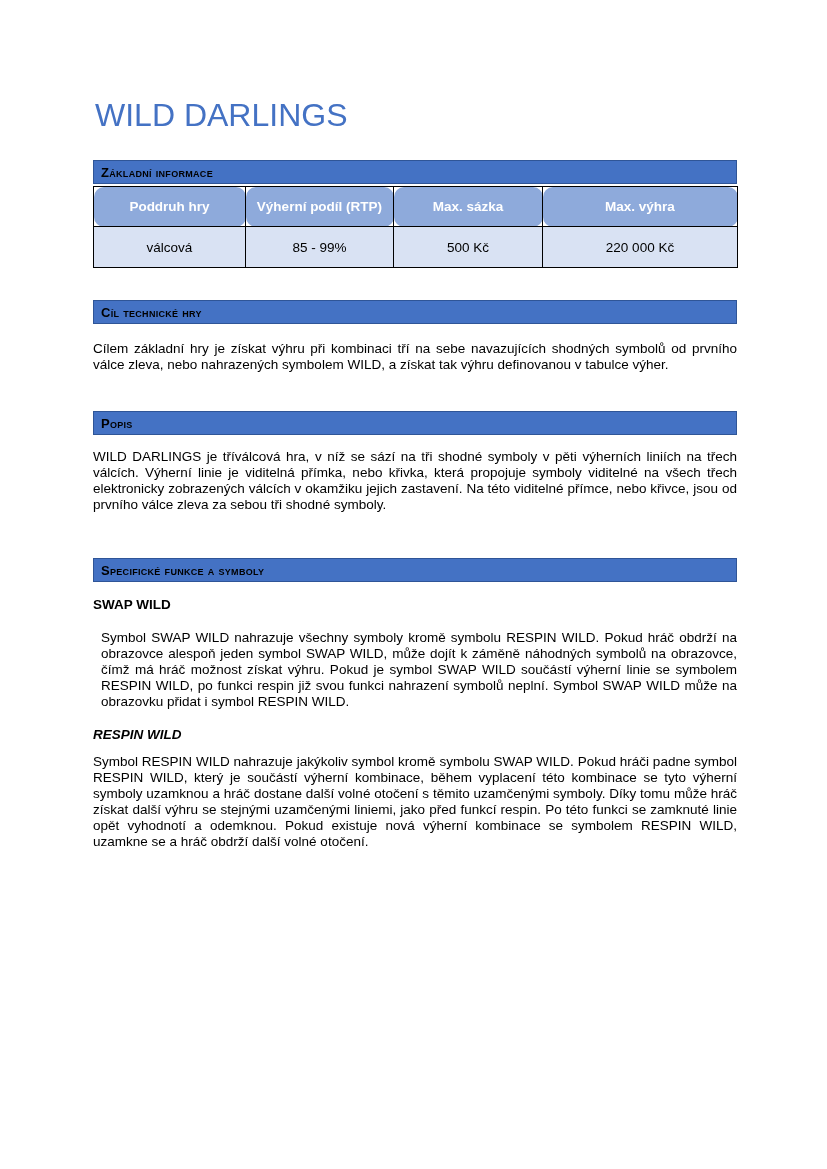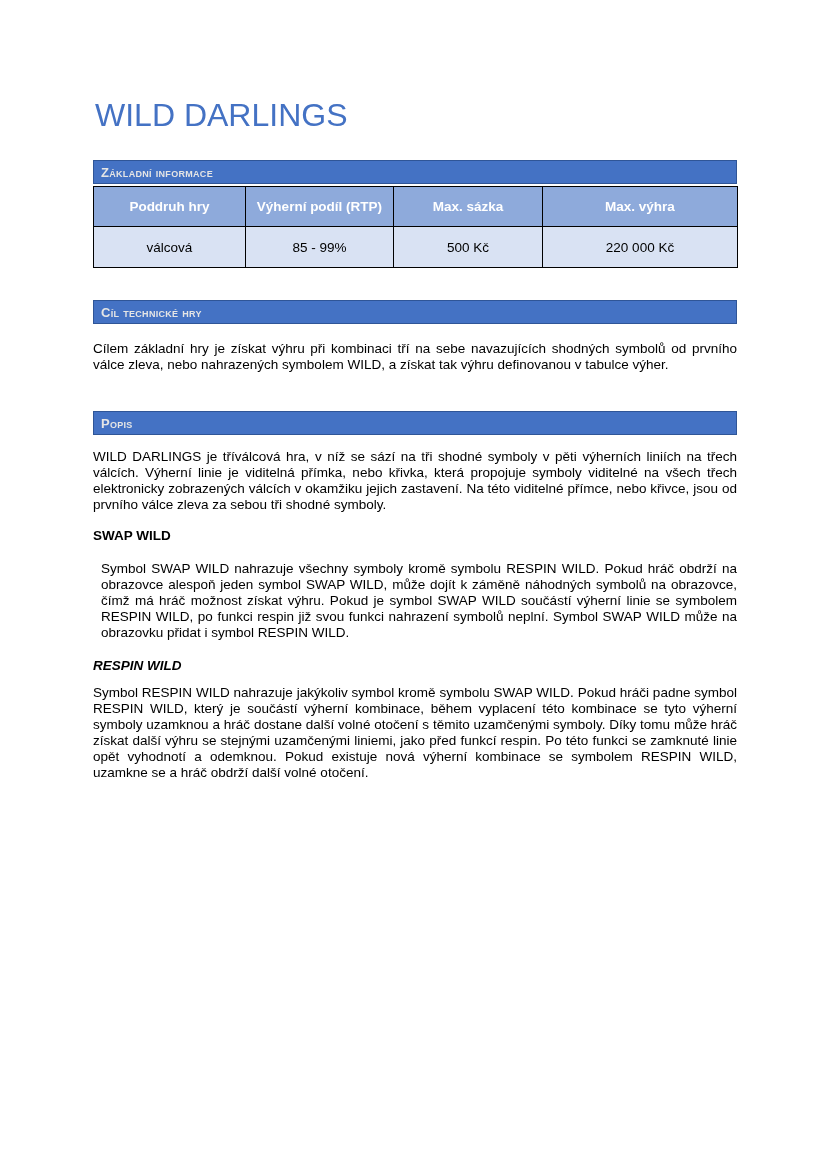--- a/index.html
+++ b/index.html
@@ -35,21 +35,21 @@
   }
   .bar {
     height: 24px;
     background: var(--accent);
     border: 1px solid var(--accent-border);
     display: flex;
     align-items: center;
     padding-left: 7px;
   }
   .bar-label {
-    color: #e5e5e5;
+    color: #000000;
     font-weight: bold;
     font-size: 13px;
     font-variant: small-caps;
     letter-spacing: 0.3px;
   }
   .bar-basic   { margin-top: 25px; }
   .bar-goal    { margin-top: 32px; }
   .bar-desc    { margin-top: 38px; }
   .bar-feat    { margin-top: 45px; }
   .bar-pay     { margin-top: 181px; }
@@ -65,20 +65,21 @@
     text-align: center;
     vertical-align: middle;
     font-size: 13.5px;
     padding: 0;
   }
   .info-table th {
     background: var(--table-header-bg);
     color: #ffffff;
     font-weight: bold;
     height: 40px;
+    border-radius: 10px;
   }
   .info-table td {
     background: var(--table-row-bg);
     color: var(--text-color);
     height: 41px;
     font-weight: normal;
   }
   .body-text {
     margin: 0;
     font-size: 13.5px;
@@ -146,20 +147,23 @@
     </section>
 
     <section>
       <div class="bar bar-desc">
         <span class="bar-label">Popis</span>
       </div>
       <p class="body-text p-desc">WILD DARLINGS je tříválcová hra, v níž se sází na tři shodné symboly v pěti výherních liniích na třech válcích. Výherní linie je viditelná přímka, nebo křivka, která propojuje symboly viditelné na všech třech elektronicky zobrazených válcích v okamžiku jejich zastavení. Na této viditelné přímce, nebo křivce, jsou od prvního válce zleva za sebou tři shodné symboly.</p>
     </section>
 
     <section>
+      <div class="bar bar-feat">
+        <span class="bar-label">Specifické funkce a symboly</span>
+      </div>
       <h2 class="sub-heading h-swap">SWAP WILD</h2>
       <p class="body-text p-swap">Symbol SWAP WILD nahrazuje všechny symboly kromě symbolu RESPIN WILD. Pokud hráč obdrží na obrazovce alespoň jeden symbol SWAP WILD, může dojít k záměně náhodných symbolů na obrazovce, čímž má hráč možnost získat výhru. Pokud je symbol SWAP WILD součástí výherní linie se symbolem RESPIN WILD, po funkci respin již svou funkci nahrazení symbolů neplní. Symbol SWAP WILD může na obrazovku přidat i symbol RESPIN WILD.</p>
       <h2 class="sub-heading h-respin">RESPIN WILD</h2>
       <p class="body-text p-respin">Symbol RESPIN WILD nahrazuje jakýkoliv symbol kromě symbolu SWAP WILD. Pokud hráči padne symbol RESPIN WILD, který je součástí výherní kombinace, během vyplacení této kombinace se tyto výherní symboly uzamknou a hráč dostane další volné otočení s těmito uzamčenými symboly. Díky tomu může hráč získat další výhru se stejnými uzamčenými liniemi, jako před funkcí respin. Po této funkci se zamknuté linie opět vyhodnotí a odemknou. Pokud existuje nová výherní kombinace se symbolem RESPIN WILD, uzamkne se a hráč obdrží další volné otočení.</p>
     </section>
 
     <section>
       <div class="bar bar-pay">
         <span class="bar-label">Výherní existuje</span>
       </div>

